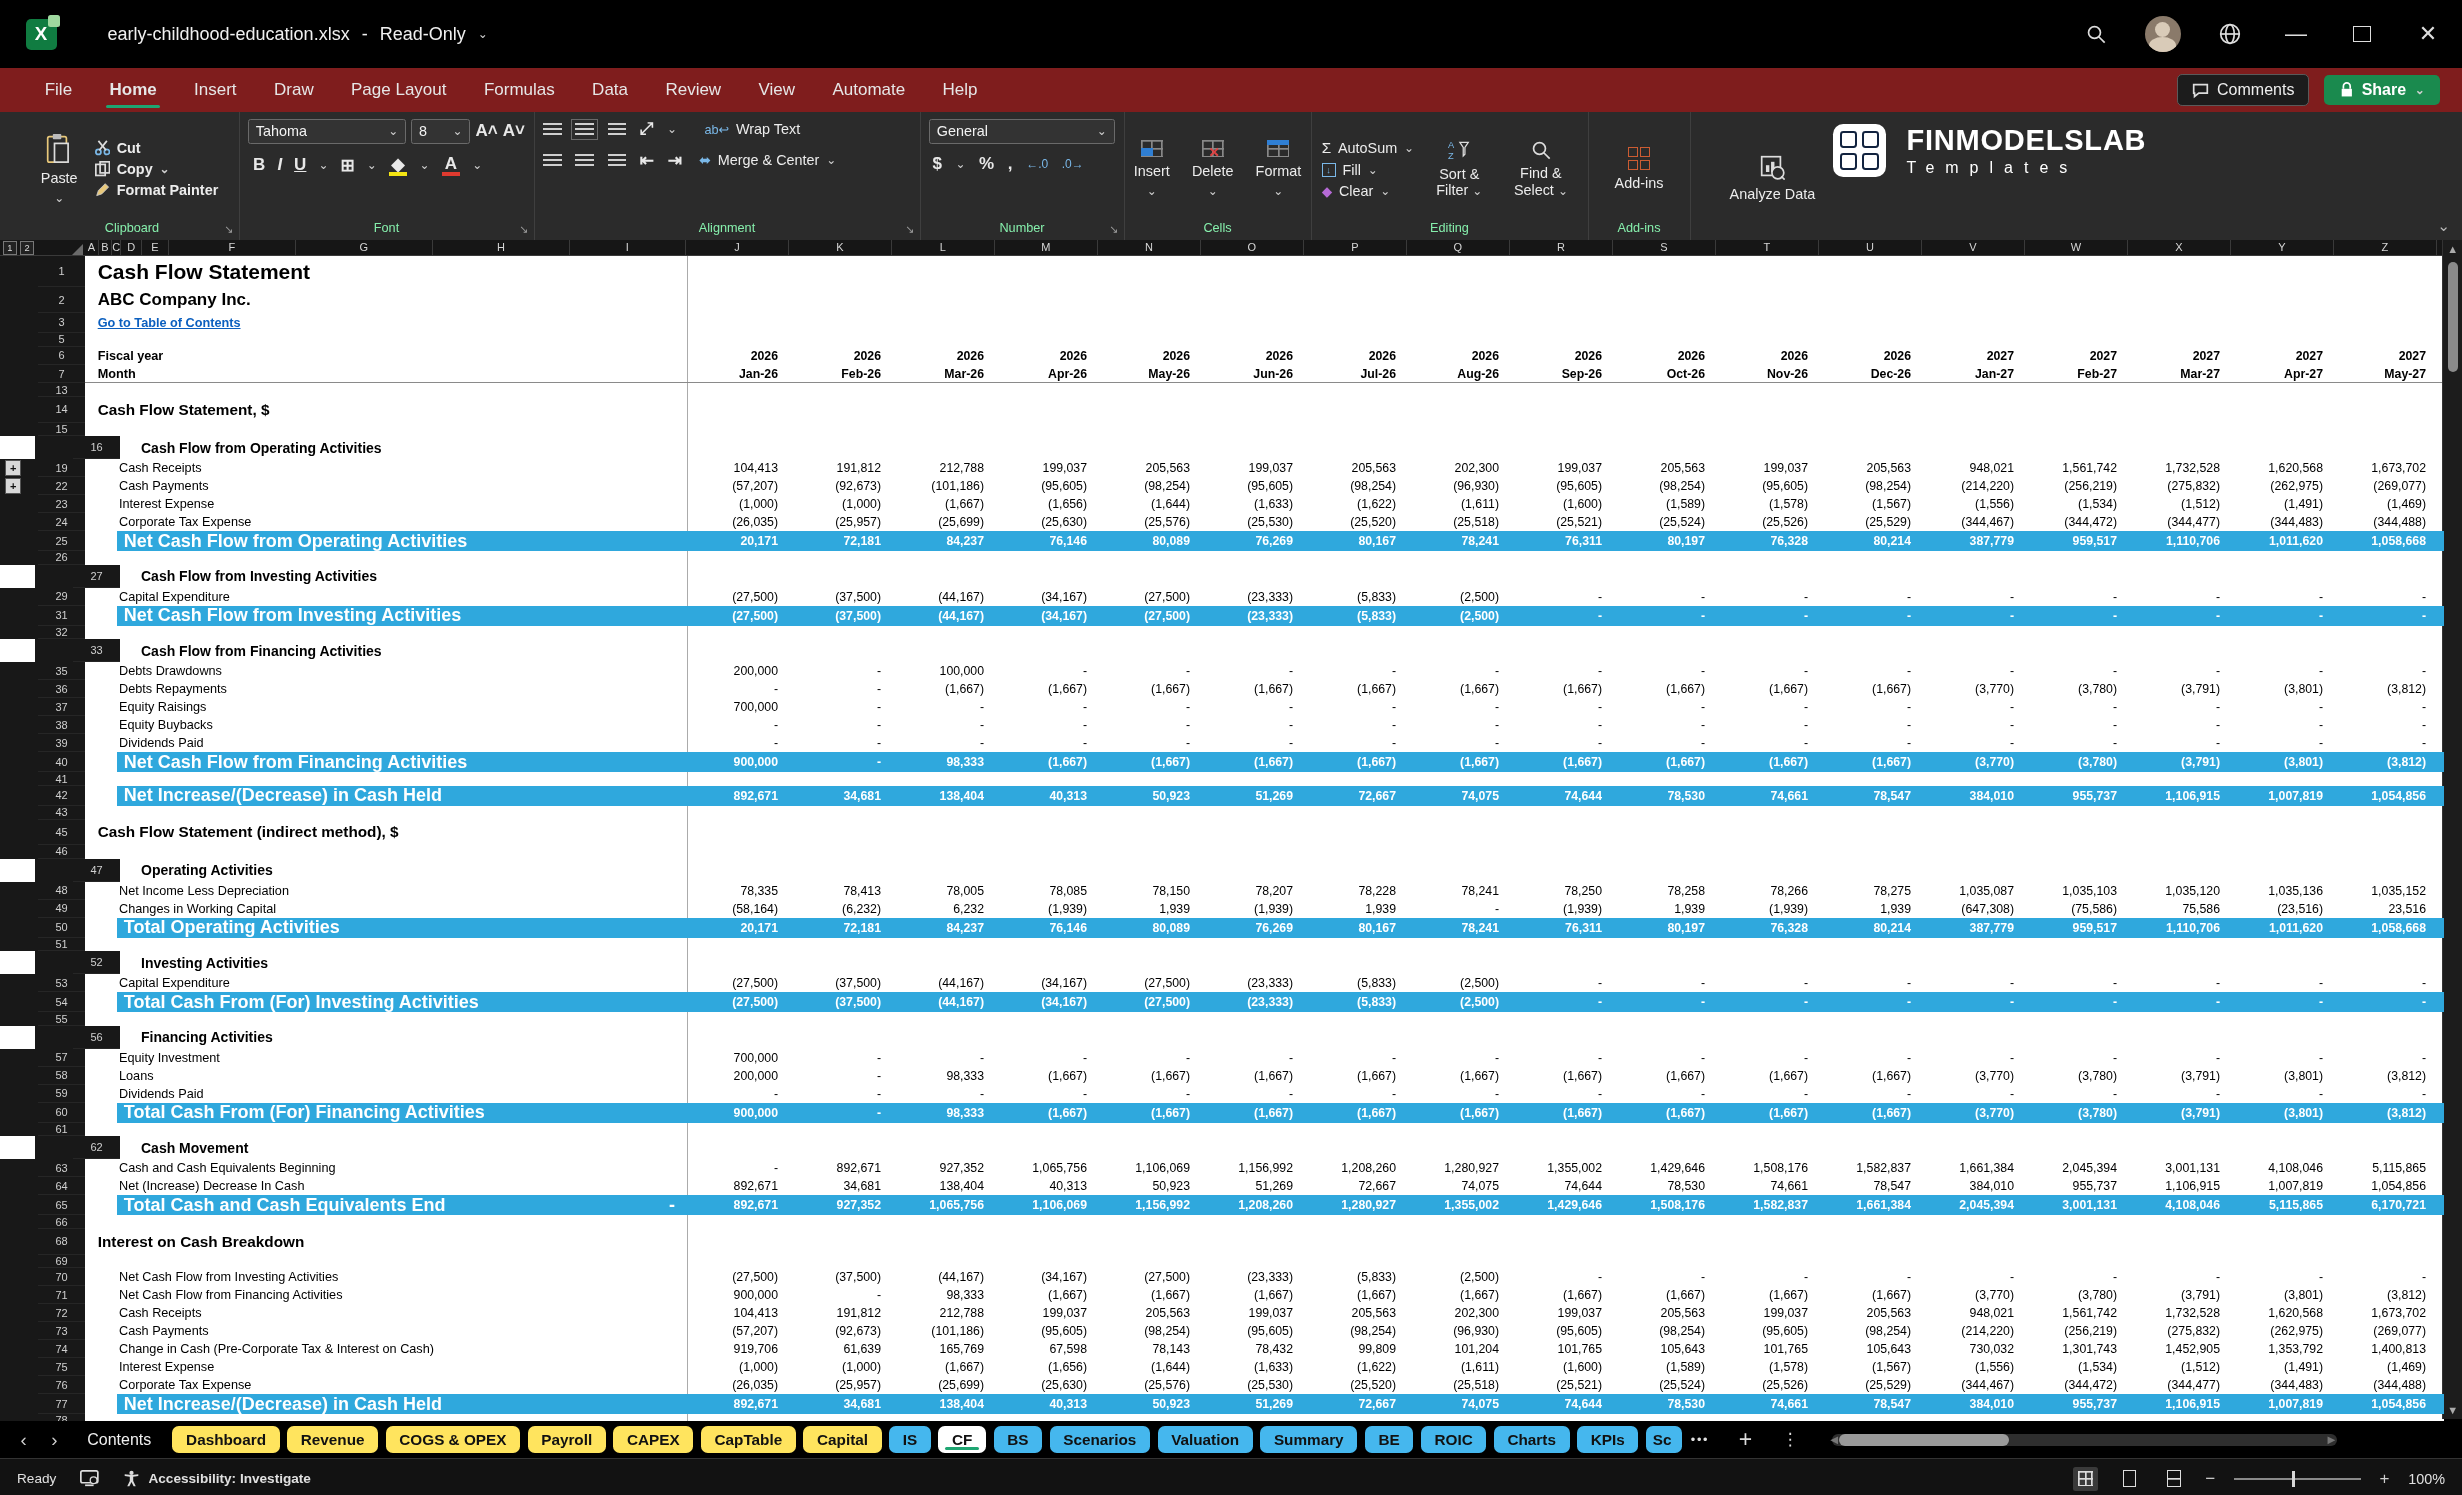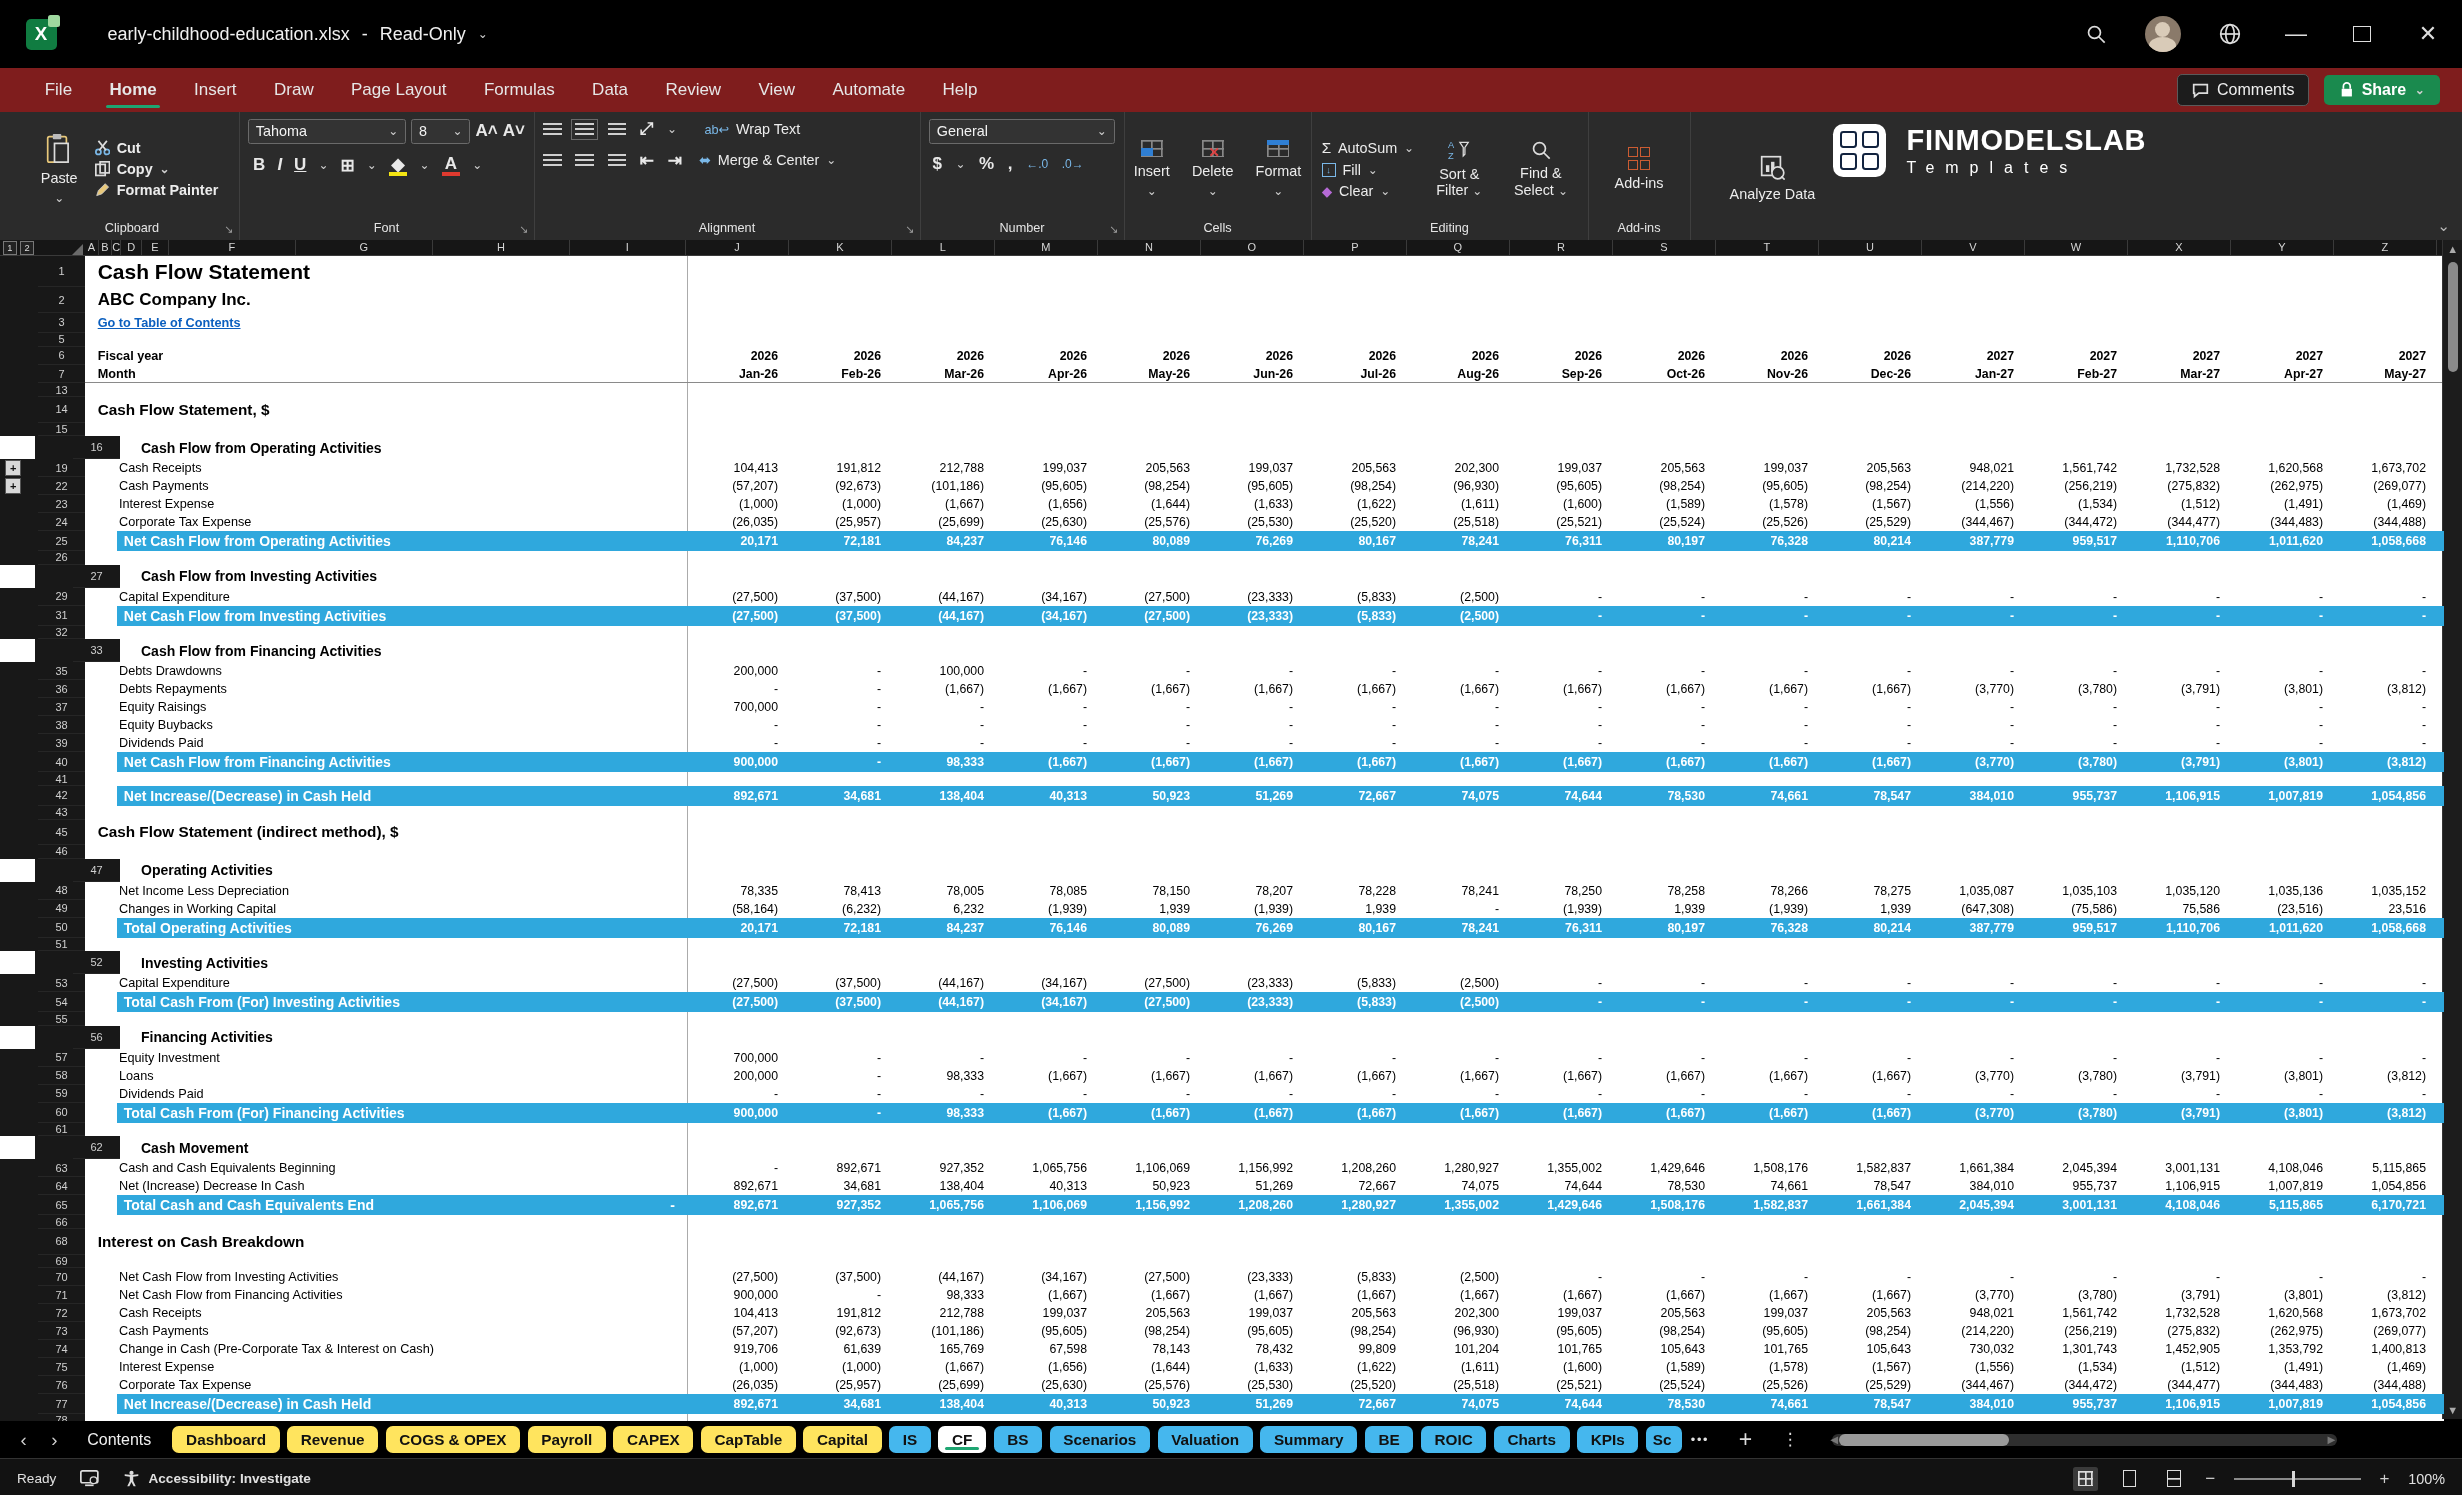--- a/index.html
+++ b/index.html
@@ -20,21 +20,21 @@
   .menu-item{font-size:17px;color:#e6e6e6;padding:6.8px 18.7px;position:relative;cursor:default;}
   .menu-item.active{font-weight:bold;}
   .menu-item.active:after{content:"";position:absolute;left:15.3px;right:15.3px;bottom:-1.7px;height:3.4px;background:#1EA672;border-radius:1.7px;}
   .mb-right{margin-left:auto;display:flex;align-items:center;gap:15.3px;margin-right:22px;}
   .comments-btn{display:flex;align-items:center;gap:8.5px;border:0.8px solid #5a5a5a;border-radius:5.1px;padding:6px 13.6px;font-size:16px;color:#eee;background:#1c1c1c;}
   .share-btn{display:flex;align-items:center;gap:8.5px;border-radius:5.1px;padding:6px 15.3px;font-size:16px;color:#fff;background:#1A8A4E;font-weight:bold;}
   
   .ribbon{height:128px;background:#2b2b2b;display:flex;position:relative;}
   .rgroup{display:flex;flex-direction:column;border-right:0.8px solid #3f3f3f;padding:6.8px 8.5px 1.7px 8.5px;box-sizing:border-box;position:relative;}
   .rgroup .body{flex:1;display:flex;gap:8.5px;}
-  .glabel{text-align:center;font-size:12.7px;color:#e5e5e5;padding:1.7px 0 3.4px 0;display:flex;justify-content:center;gap:6.8px;align-items:center;}
+  .glabel{text-align:center;font-size:12.7px;color:#86efac;padding:1.7px 0 3.4px 0;display:flex;justify-content:center;gap:6.8px;align-items:center;}
   .launch{color:#9a9a9a;font-size:11px;position:absolute;right:5.1px;bottom:4.2px;}
   .bigbtn{display:flex;flex-direction:column;align-items:center;justify-content:center;gap:5.1px;font-size:14.4px;color:#ececec;padding:0 6.8px;}
   .smallrow{display:flex;align-items:center;gap:6.8px;font-size:14.4px;color:#ececec;padding:2.5px 1.7px;}
   .combo{background:#333;border:0.8px solid #6a6a6a;border-radius:2.5px;color:#f2f2f2;font-size:14.4px;padding:3.4px 6.8px;display:flex;align-items:center;justify-content:space-between;}
   .chev{color:#cfcfcf;font-size:12px;}
   .clr-swatch{display:inline-block;width:18.7px;height:4.2px;margin-top:-2.5px;}
   .btl{font-size:17px;font-weight:bold;}
   .lines{width:18.7px;height:12.7px;background:repeating-linear-gradient(#cfcfcf 0 1.7px,transparent 1.7px 5.1px);}
   .tblico{width:22px;height:17px;background:
      linear-gradient(#888 0 0) 0 0/100% 1.7px no-repeat,
@@ -76,21 +76,21 @@
   .r-title{height:25.5px;} .r-title .lab{font-size:15.3px;font-weight:bold;padding-left:12.7px;}
   .r-section{height:23px;padding-left:35px;} .r-section .lab{font-size:14px;font-weight:bold;padding-left:21px;}
   .r-meta{height:18px;} .r-meta .lab{font-weight:bold;font-size:12.7px;padding-left:12.7px;}
   .r-meta .cell{font-weight:bold;}
   .r-meta2{height:18.7px;} .r-meta2 .lab{font-weight:bold;font-size:12.7px;padding-left:12.7px;}
   .r-meta2 .cell{font-weight:bold;}
   .r-meta2 .rc{border-bottom:1.7px solid #8a8a8a;}
   .r-item{height:18px;} .r-item .lab{font-size:12.7px;padding-left:34px;}
   .r-total{height:20px;}
   .band{margin-left:32px;flex:1;display:flex;background:#2FA8DD;color:#fff;font-weight:bold;z-index:1;align-items:center;}
-  .blab{width:570px;flex:none;box-sizing:border-box;padding-left:6.8px;font-size:14px;display:flex;align-items:center;}
+  .blab{width:570px;flex:none;box-sizing:border-box;padding-left:6.8px;font-size:18px;display:flex;align-items:center;}
   .blab .pre{margin-left:auto;padding-right:12px;}
   .band .cell{color:#fff;}
   
   .vscroll{position:absolute;right:0;top:240px;width:18.7px;height:1179px;background:#1c1c1c;border-left:0.8px solid #333;display:flex;flex-direction:column;align-items:center;}
   .vthumb{width:10.2px;height:110px;background:#8a8a8a;border-radius:5.1px;margin-top:22px;}
   .varrow{color:#aaa;font-size:11px;height:18.7px;display:flex;align-items:center;}
   .varrow.down{margin-top:auto;}
   
   .tabbar{height:37px;background:#000;display:flex;align-items:center;gap:7.6px;padding-left:12px;position:relative;}
   .navarrow{color:#cfcfcf;font-size:18.7px;padding:0 8.5px;}

